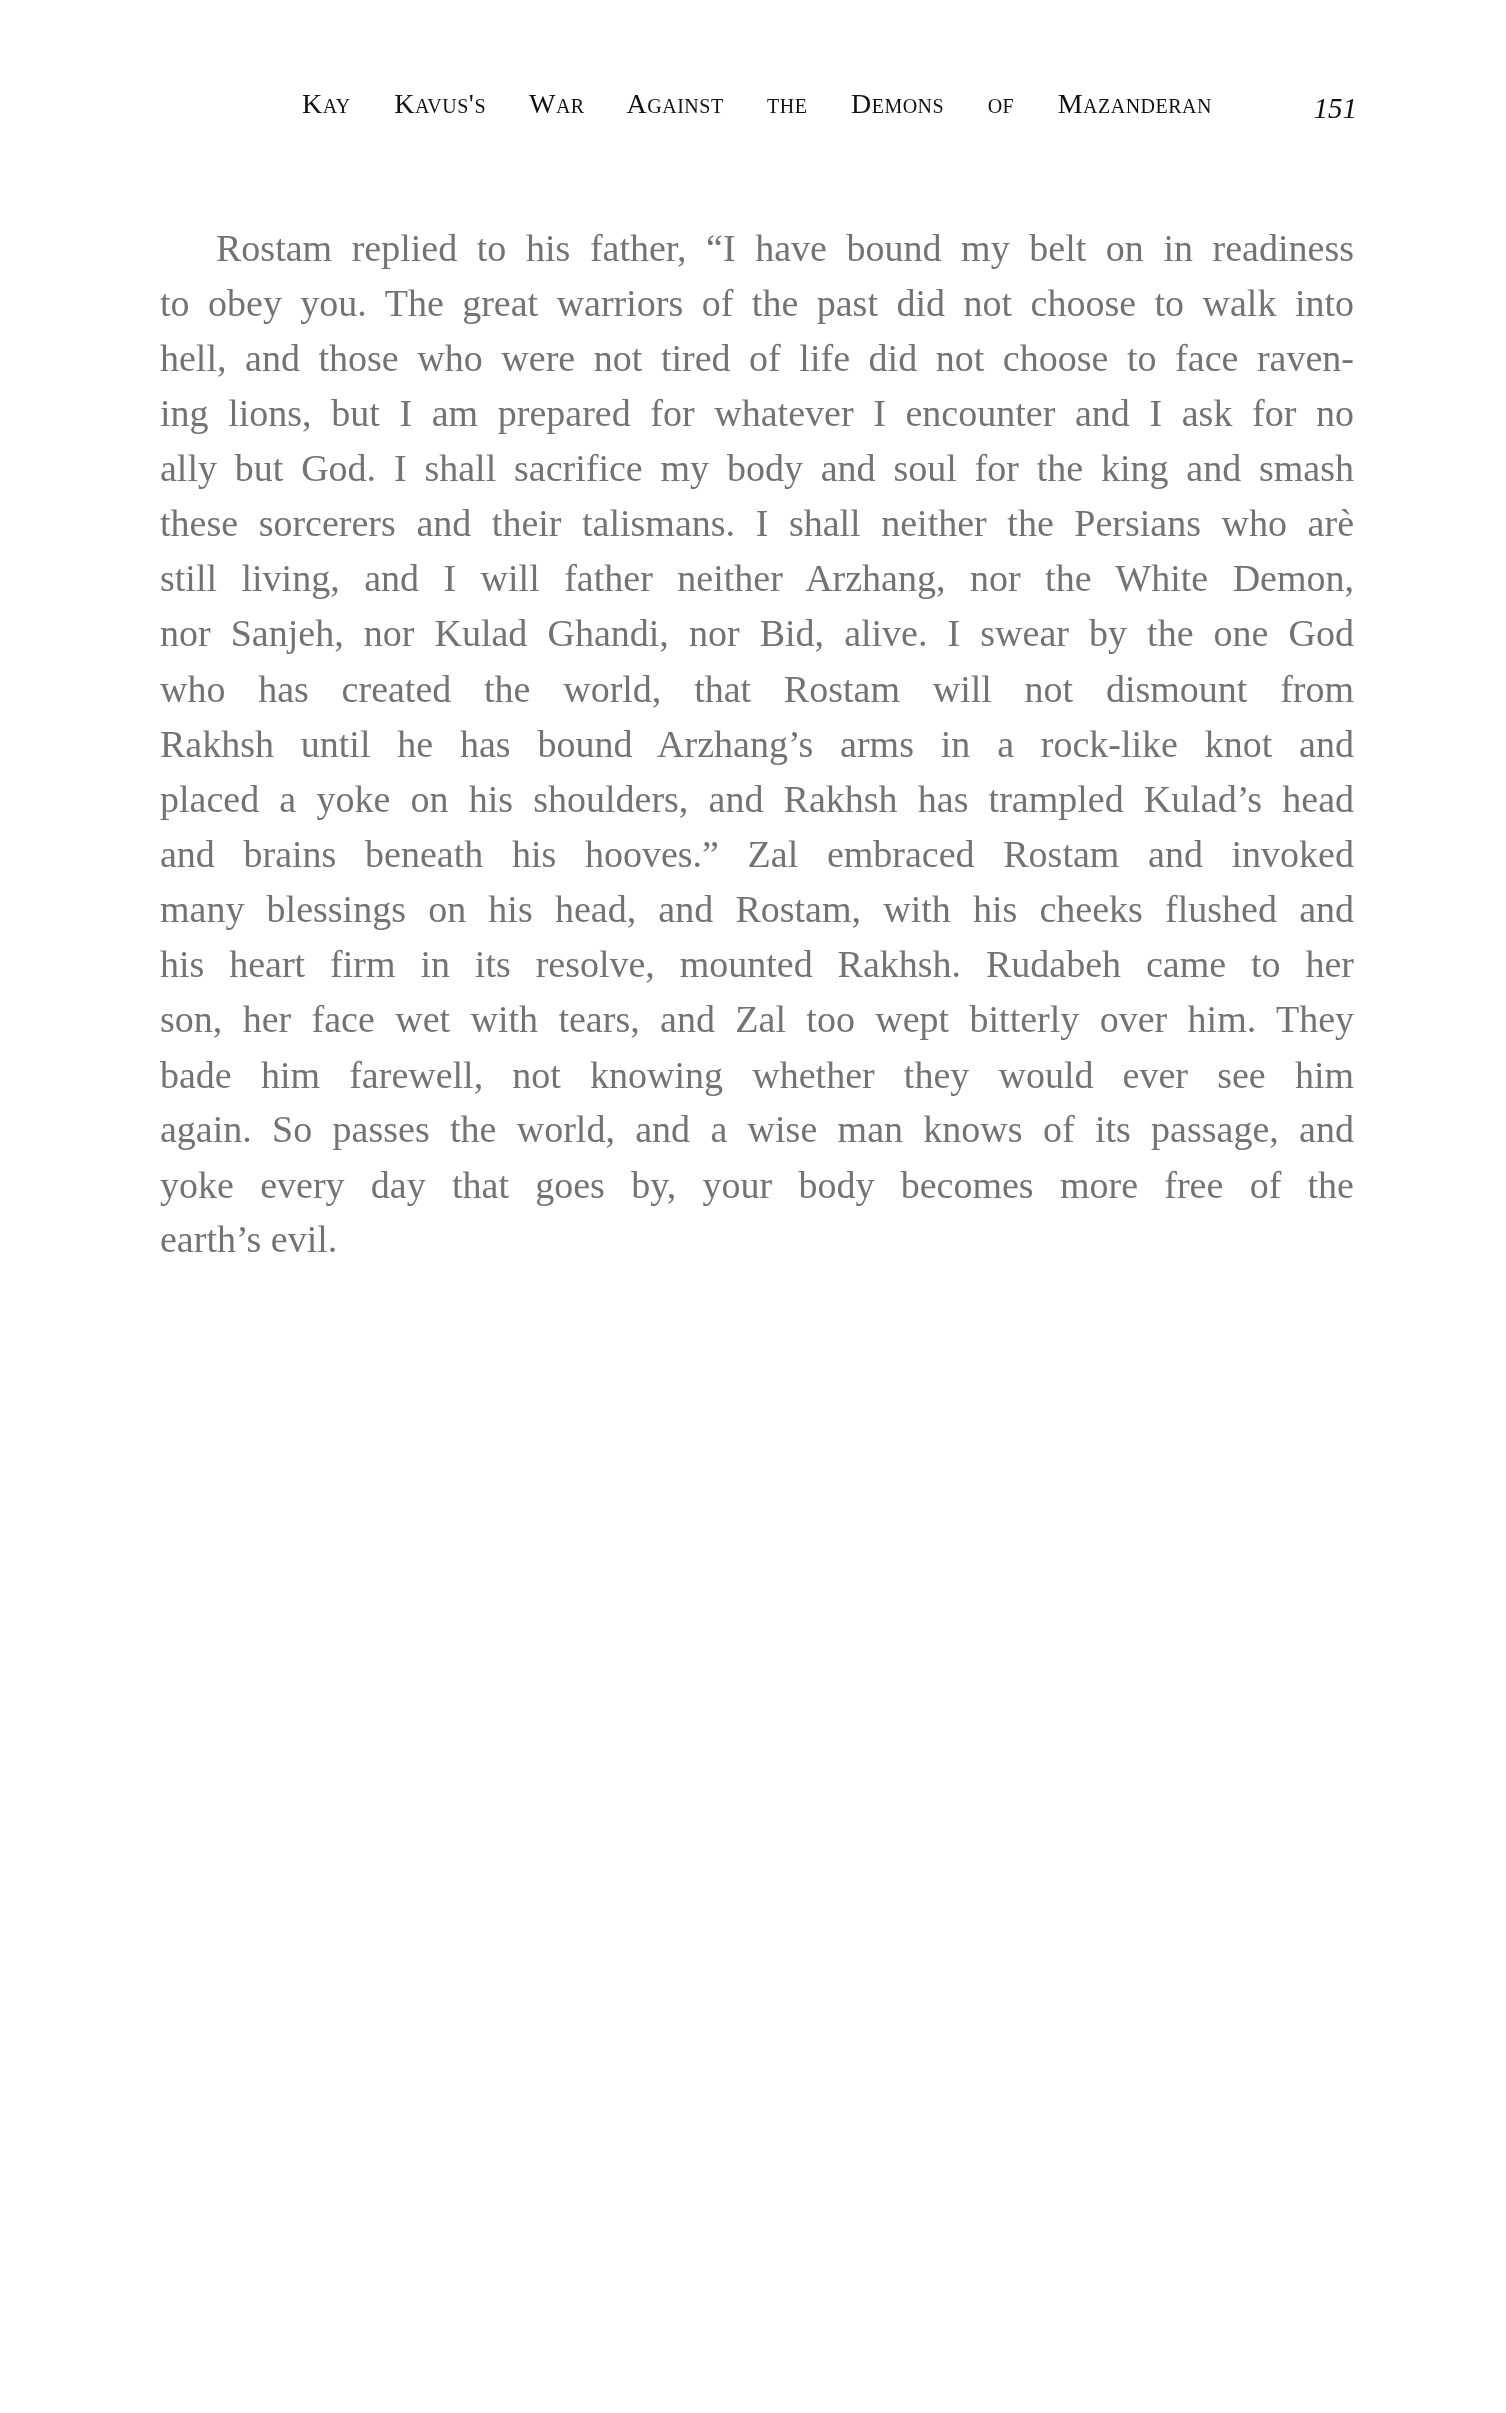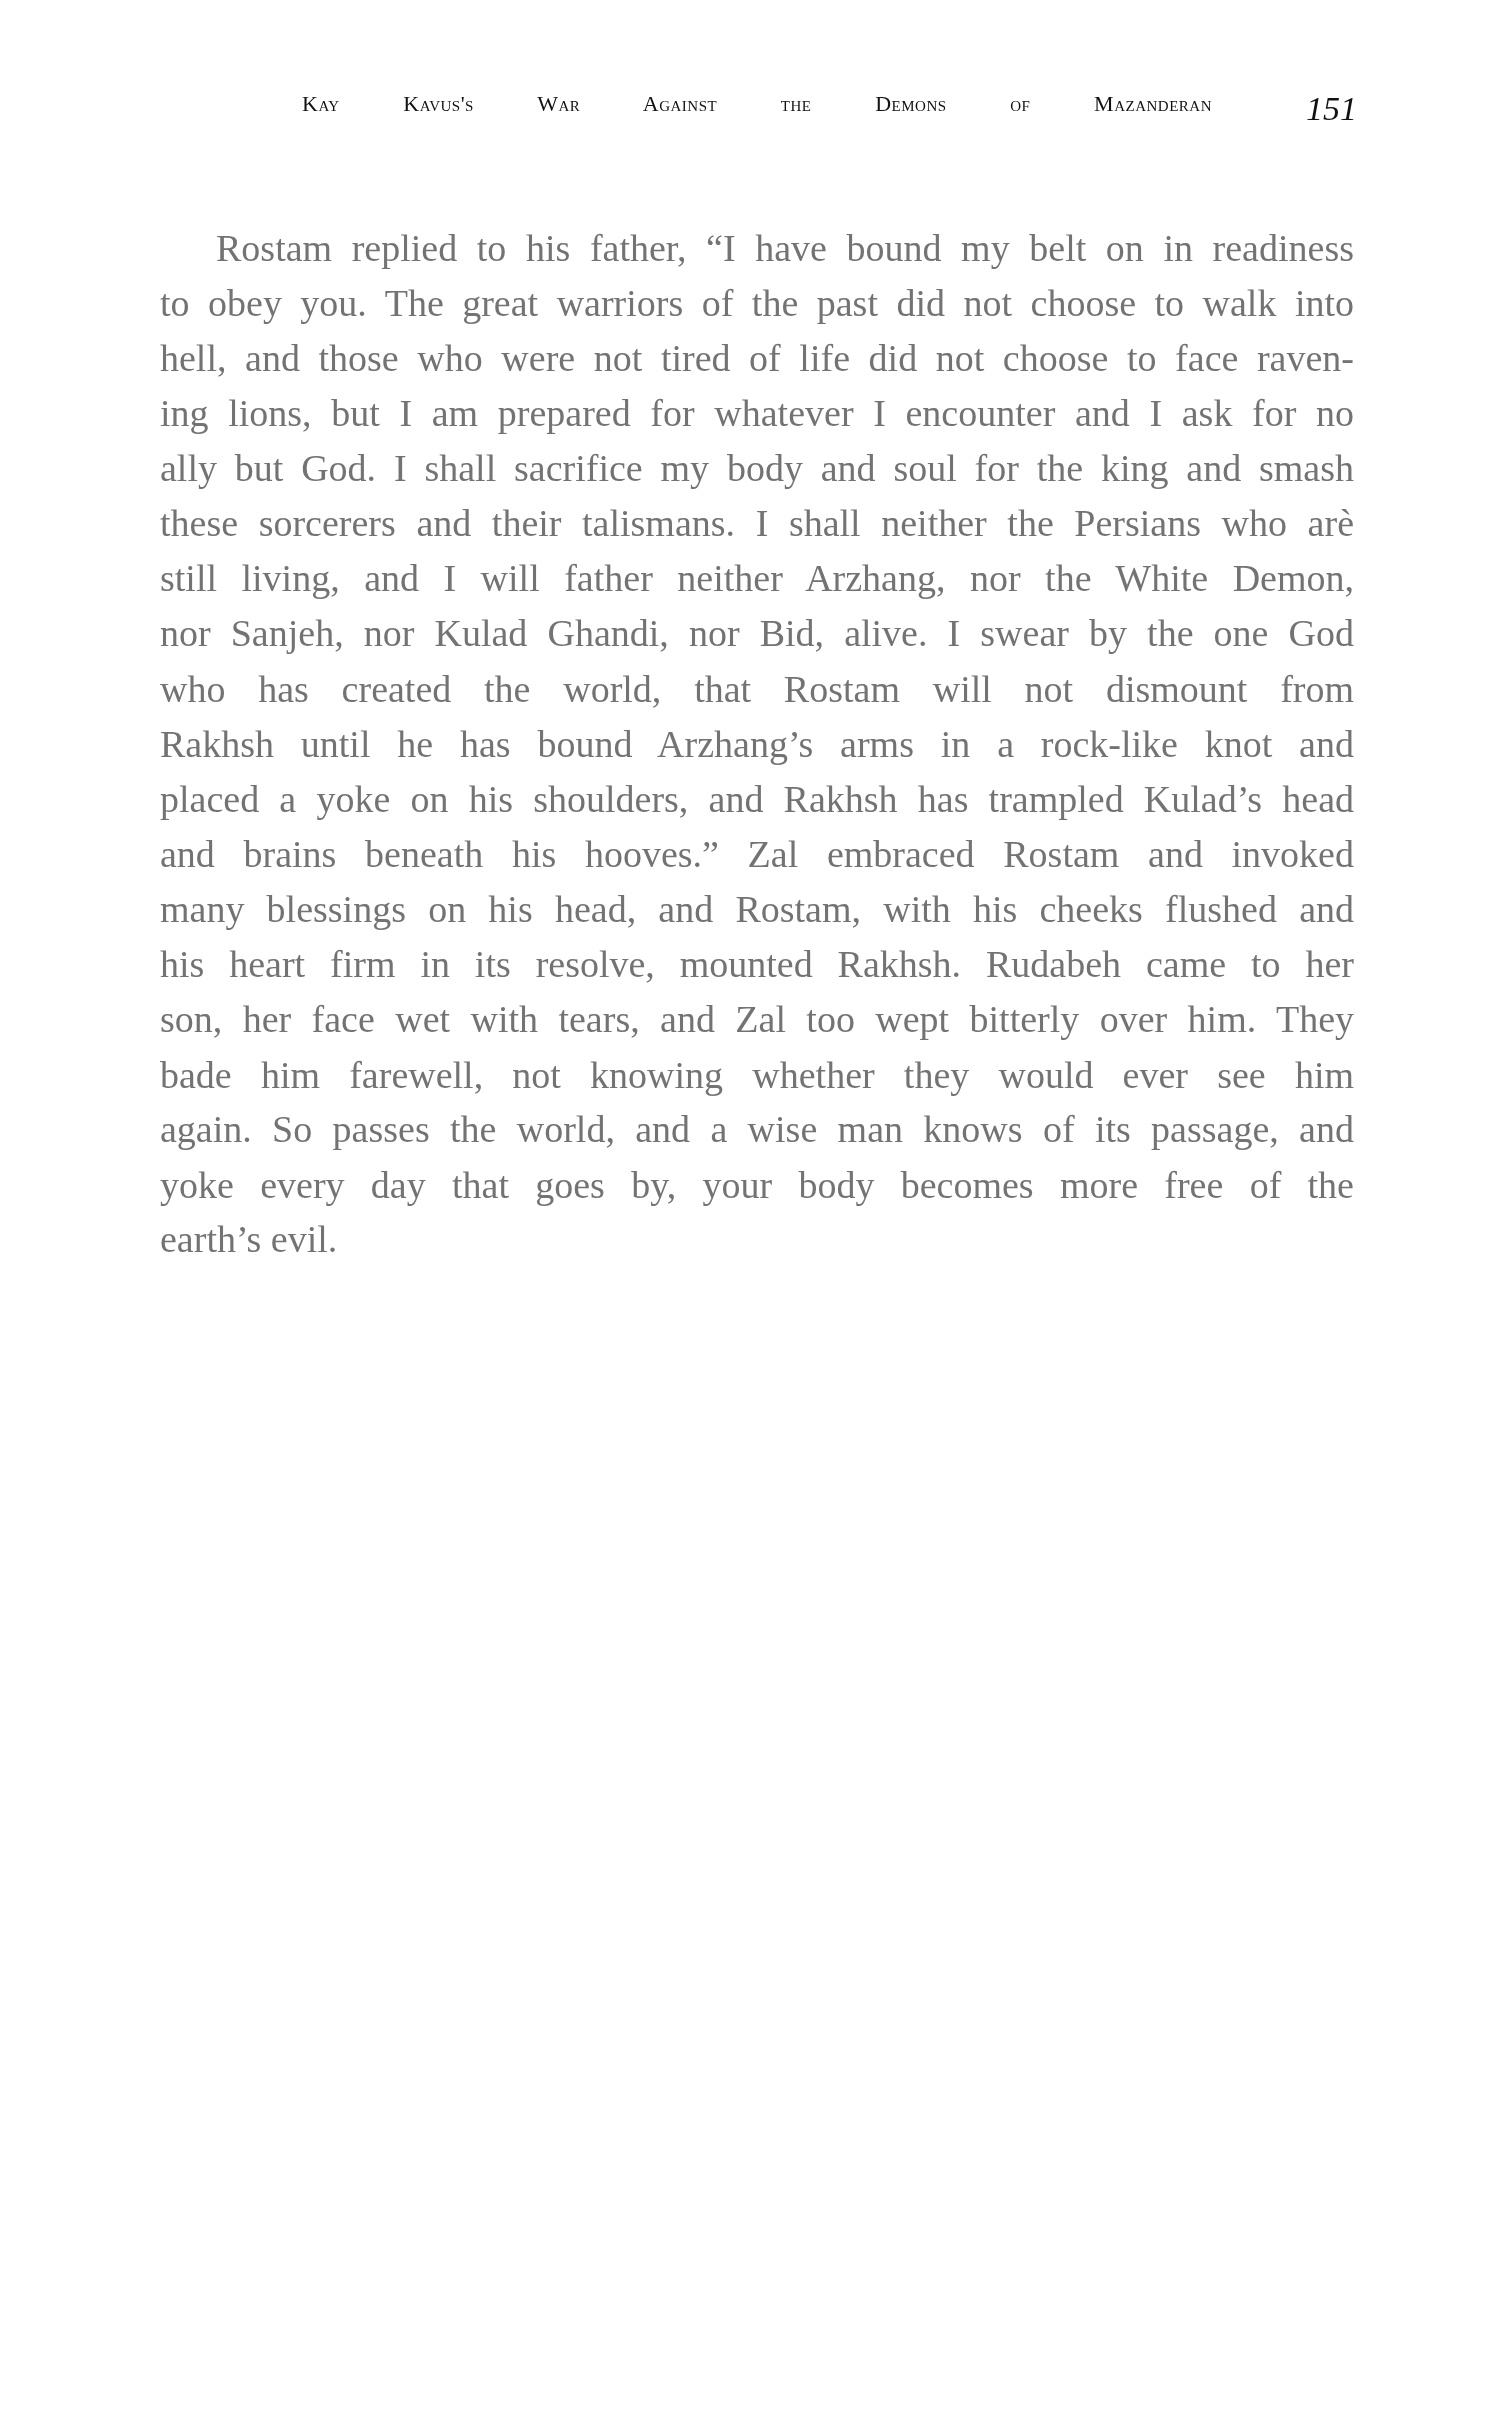--- a/index.html
+++ b/index.html
@@ -21,36 +21,36 @@
       width: 1506px;
       height: 2413px;
       background: #ffffff;
     }
     .running-head {
       position: absolute;
       left: 302px;
       top: 84px;
       width: 910px;
       height: 39px;
-      font-size: 22px;
+      font-size: 28px;
       line-height: 39px;
       font-variant: small-caps;
       letter-spacing: 0.5px;
       white-space: nowrap;
       text-align: justify;
       text-align-last: justify;
       color: #111111;
     }
     .page-number {
       position: absolute;
       left: 1302px;
       top: 89px;
       width: 55px;
       height: 39px;
-      font-size: 34px;
+      font-size: 29px;
       line-height: 39px;
       font-style: italic;
       text-align: right;
       color: #111111;
     }
     .body-text {
       position: absolute;
       left: 160px;
       top: 0;
       width: 1194px;

